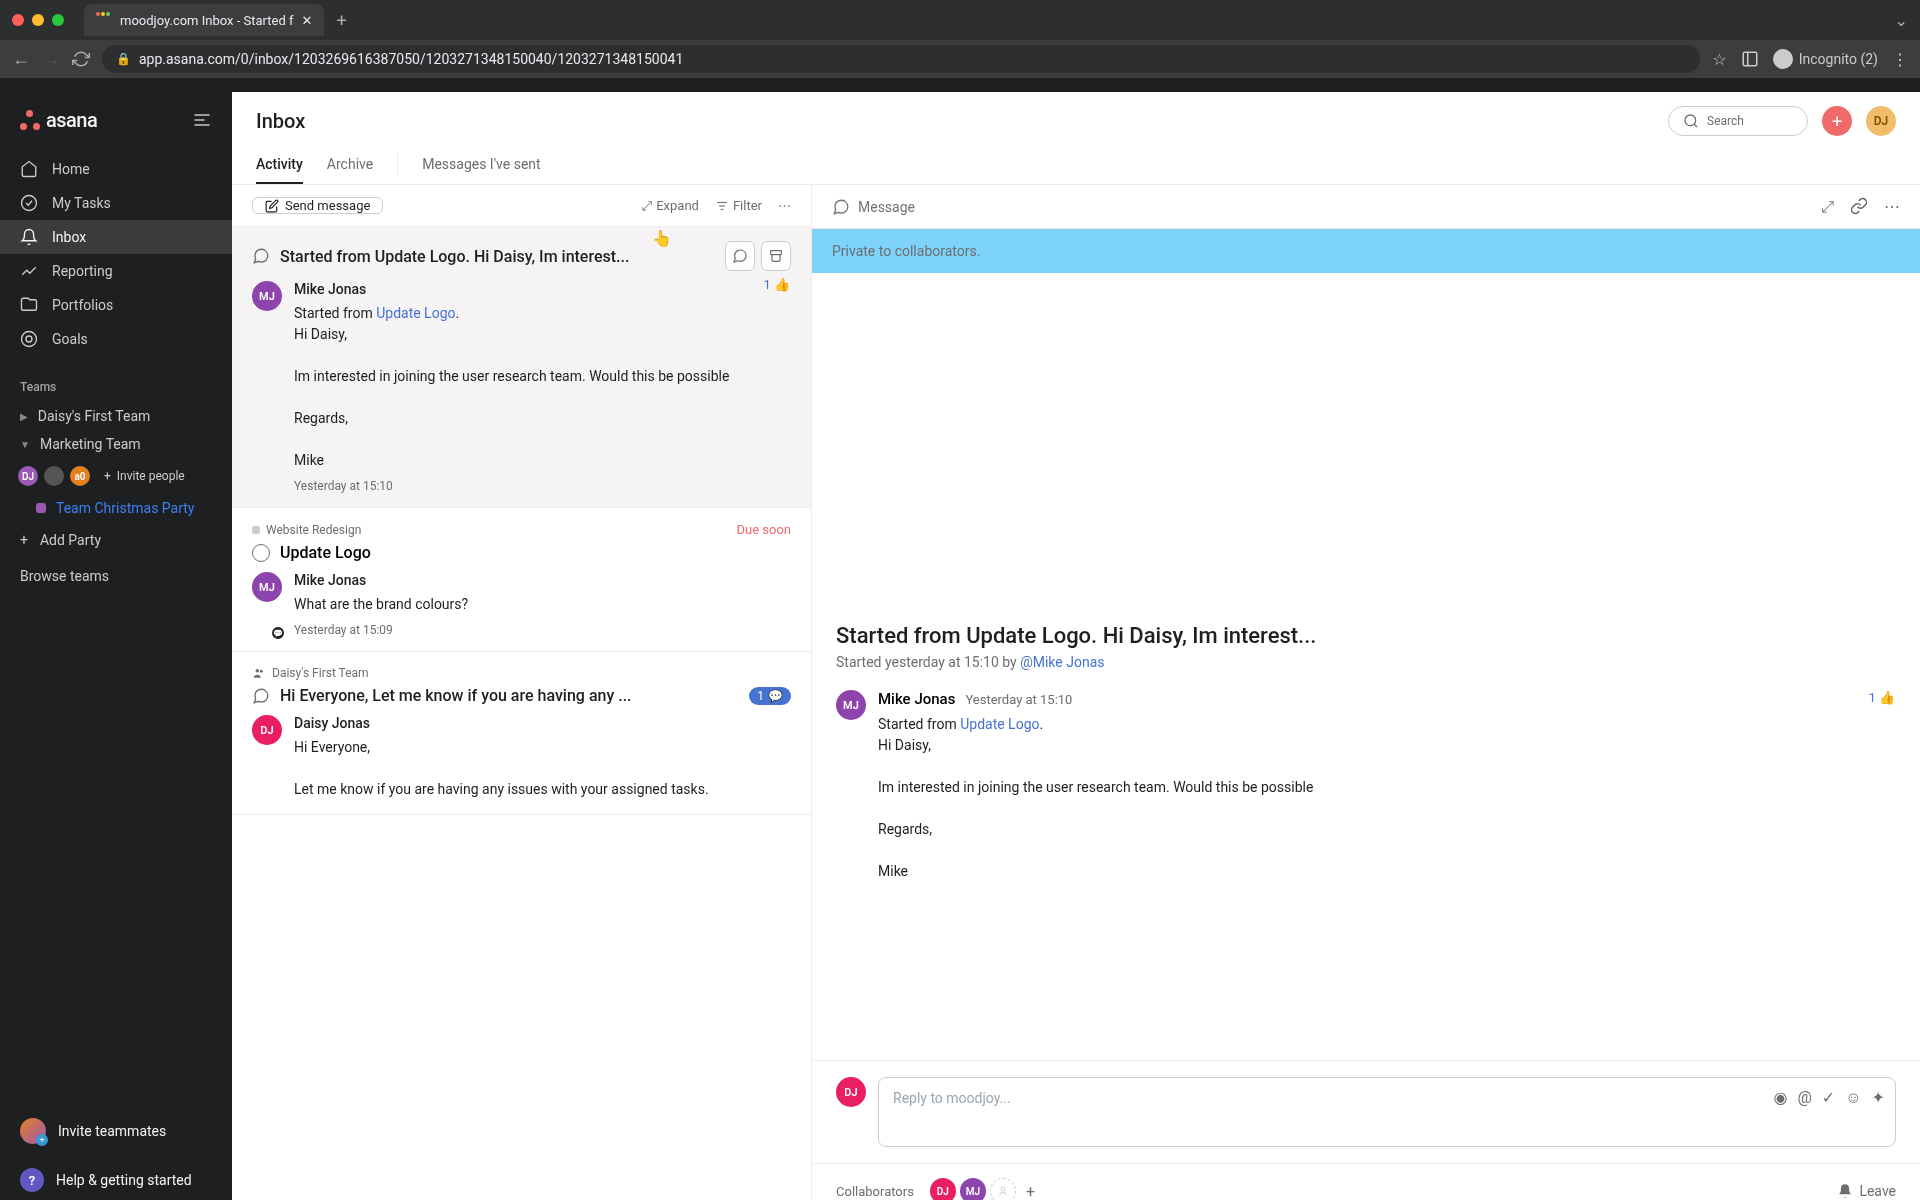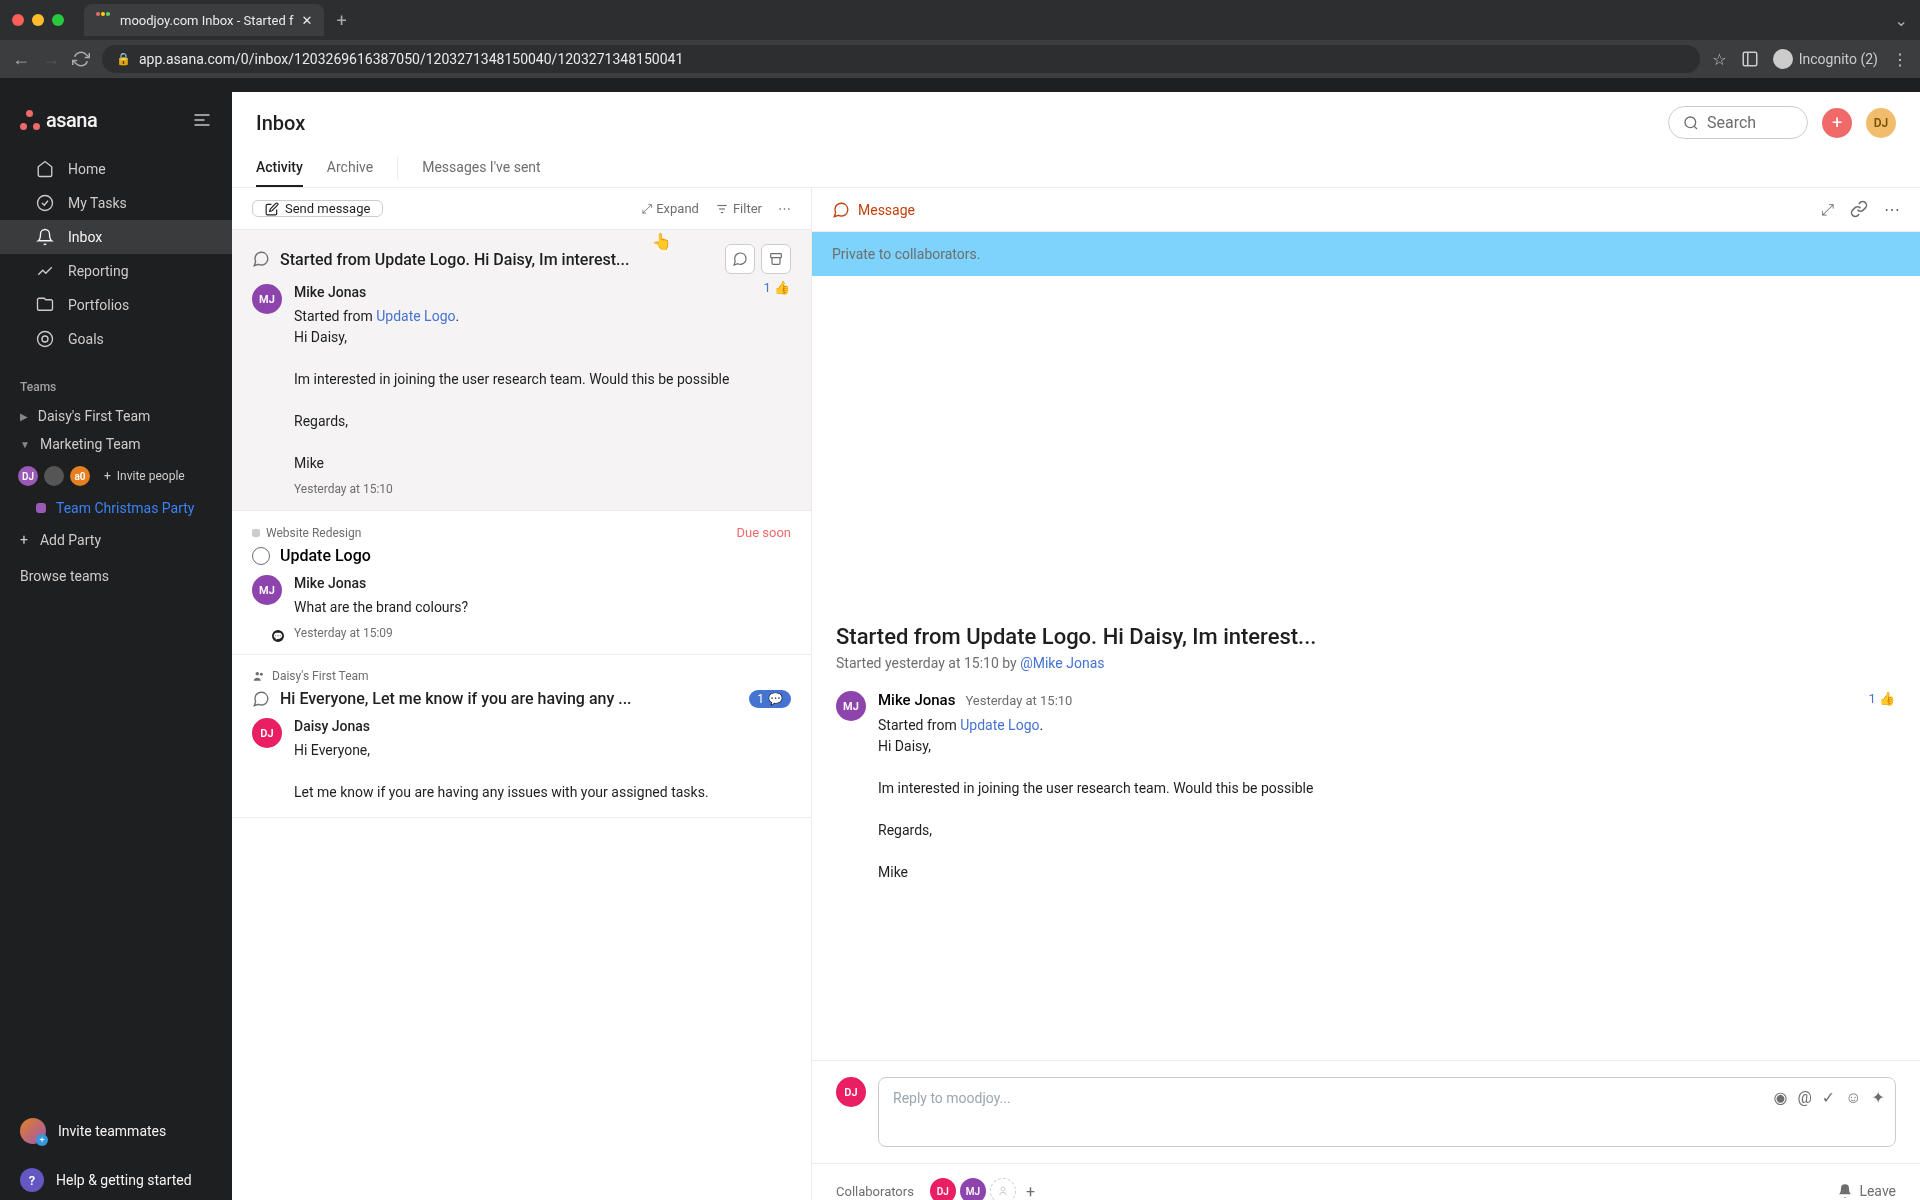--- a/index.html
+++ b/index.html
@@ -39,21 +39,21 @@
 .asana-logo { display: flex; align-items: center; gap: 6px; }
 .logo-dots { display: flex; gap: 2px; position: relative; width: 20px; height: 20px; }
 .logo-dot { width: 7px; height: 7px; border-radius: 50%; background: #f06a6a; position: absolute; }
 .logo-dot:nth-child(1) { top: 0; left: 6px; }
 .logo-dot:nth-child(2) { bottom: 0; left: 0; }
 .logo-dot:nth-child(3) { bottom: 0; right: 0; }
 .logo-text { font-size: 20px; font-weight: 500; letter-spacing: -0.5px; }
 .collapse-icon { cursor: pointer; opacity: 0.7; }
 
 .nav-section { padding: 4px 0; }
-.nav-item { display: flex; align-items: center; gap: 14px; padding: 8px 36px; font-size: 14px; cursor: pointer; color: #cfcbcb; }
+.nav-item { display: flex; align-items: center; gap: 14px; padding: 8px 20px; font-size: 14px; cursor: pointer; color: #cfcbcb; }
 .nav-item.active { background: #3a3b3d; color: #f5f4f3; }
 .nav-icon { width: 18px; height: 18px; display: flex; align-items: center; justify-content: center; }
 
 .sidebar-section-title { padding: 20px 20px 8px; font-size: 12px; color: #a2a0a2; font-weight: 500; }
 .team-item { display: flex; align-items: center; gap: 10px; padding: 6px 20px; font-size: 14px; cursor: pointer; color: #cfcbcb; }
 .team-item .chevron { font-size: 10px; opacity: 0.6; }
 .team-item .add-icon { margin-left: auto; opacity: 0; }
 
 .team-members { display: flex; align-items: center; gap: 6px; padding: 6px 20px; }
 .member-avatar { width: 24px; height: 24px; border-radius: 50%; display: flex; align-items: center; justify-content: center; font-size: 10px; font-weight: 600; color: white; margin-left: -4px; border: 2px solid #1e1f21; }
@@ -76,21 +76,21 @@
 
 .help-btn { display: flex; align-items: center; gap: 12px; padding: 12px 20px; font-size: 14px; cursor: pointer; color: #f5f4f3; }
 .help-circle { width: 24px; height: 24px; border-radius: 50%; background: #6457c1; color: white; display: flex; align-items: center; justify-content: center; font-size: 13px; font-weight: 600; }
 
 
 .main { flex: 1; background: #fff; display: flex; flex-direction: column; }
 .main-header { padding: 14px 24px 0; border-bottom: 1px solid #edeae9; }
 .main-title-row { display: flex; align-items: center; justify-content: space-between; }
 .main-title { font-size: 20px; font-weight: 500; color: #1e1f21; }
 .header-right { display: flex; align-items: center; gap: 14px; }
-.search-box { display: flex; align-items: center; gap: 8px; border: 1px solid #cfcbcb; border-radius: 20px; padding: 6px 14px; width: 140px; color: #6d6e6f; font-size: 16px; }
+.search-box { display: flex; align-items: center; gap: 8px; border: 1px solid #cfcbcb; border-radius: 20px; padding: 6px 14px; width: 140px; color: #6d6e6f; font-size: 12px; }
 .create-btn { width: 30px; height: 30px; border-radius: 50%; background: #f06a6a; color: white; display: flex; align-items: center; justify-content: center; font-size: 18px; cursor: pointer; }
 .user-avatar { width: 30px; height: 30px; border-radius: 50%; background: #f1bd6c; color: #7a5200; display: flex; align-items: center; justify-content: center; font-size: 12px; font-weight: 600; cursor: pointer; }
 
 .tabs { display: flex; gap: 24px; margin-top: 10px; }
 .tab { padding: 10px 0; font-size: 14px; color: #6d6e6f; cursor: pointer; border-bottom: 2px solid transparent; }
 .tab.active { color: #1e1f21; font-weight: 500; border-bottom-color: #1e1f21; }
 .tab-divider { width: 1px; background: #edeae9; margin: 8px 0; }
 
 .content-split { flex: 1; display: flex; overflow: hidden; }
 
@@ -133,21 +133,21 @@
 
 .avatar-overlay { position: relative; }
 .avatar-overlay .msg-avatar { position: relative; }
 .avatar-badge { position: absolute; bottom: -4px; right: -4px; width: 16px; height: 16px; background: #1e1f21; border-radius: 50%; border: 2px solid white; color: white; font-size: 8px; display: flex; align-items: center; justify-content: center; }
 
 .cursor-hand { position: absolute; font-size: 16px; }
 
 
 .detail-pane { flex: 1; display: flex; flex-direction: column; background: #fff; }
 .detail-toolbar { display: flex; align-items: center; padding: 12px 20px; border-bottom: 1px solid #edeae9; }
-.detail-toolbar-left { display: flex; align-items: center; gap: 8px; color: #c2410c; font-size: 14px; }
+.detail-toolbar-left { display: flex; align-items: center; gap: 8px; color: #737373; font-size: 14px; }
 .detail-toolbar-right { margin-left: auto; display: flex; gap: 16px; color: #6d6e6f; }
 .detail-toolbar-icon { cursor: pointer; }
 
 .detail-private { padding: 14px 20px; font-size: 14px; color: #6d6e6f; background: #7dd3fc; }
 
 .detail-body { flex: 1; padding: 20px 24px; overflow-y: auto; display: flex; flex-direction: column; }
 .detail-spacer { flex: 0.7; }
 .detail-title { font-size: 22px; font-weight: 500; color: #1e1f21; margin-bottom: 6px; }
 .detail-meta { font-size: 14px; color: #6d6e6f; margin-bottom: 20px; }
 .detail-meta a { color: #4573d2; text-decoration: none; }

